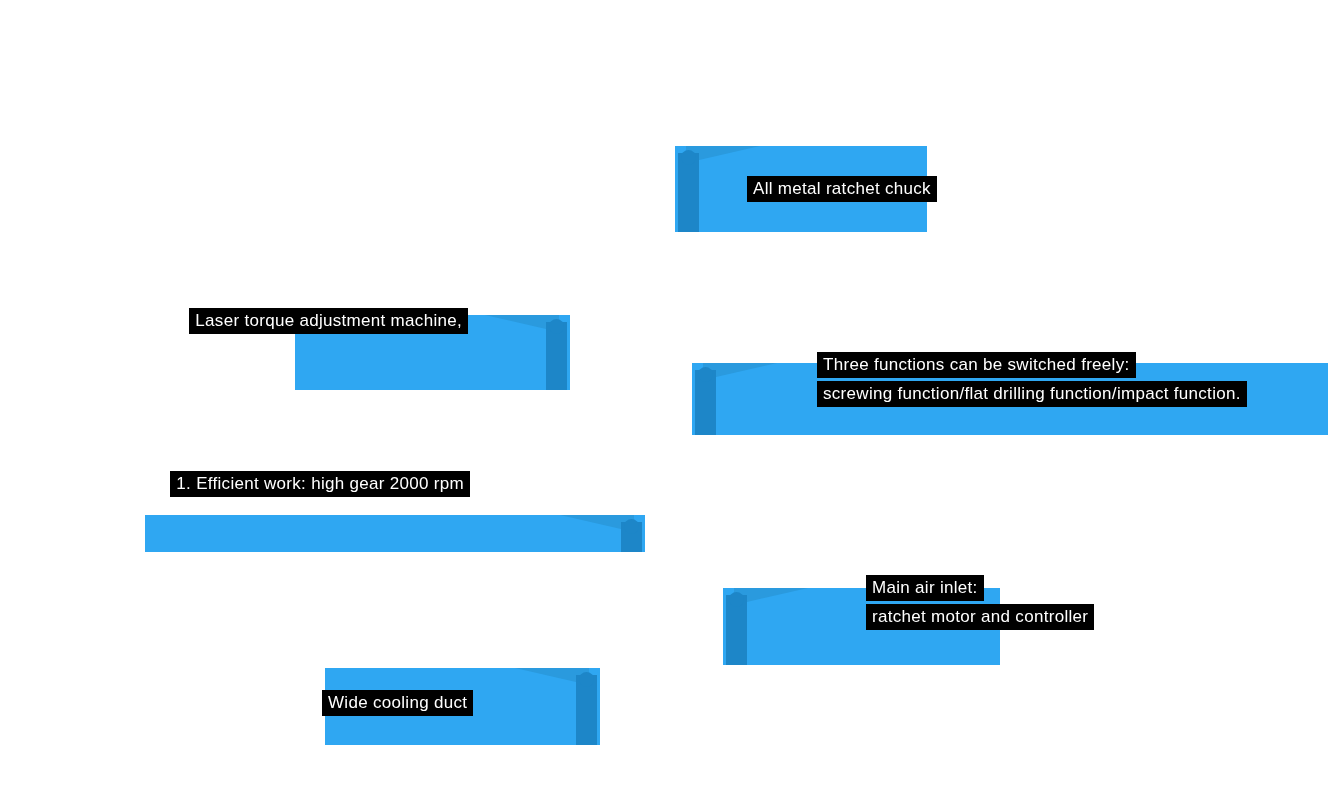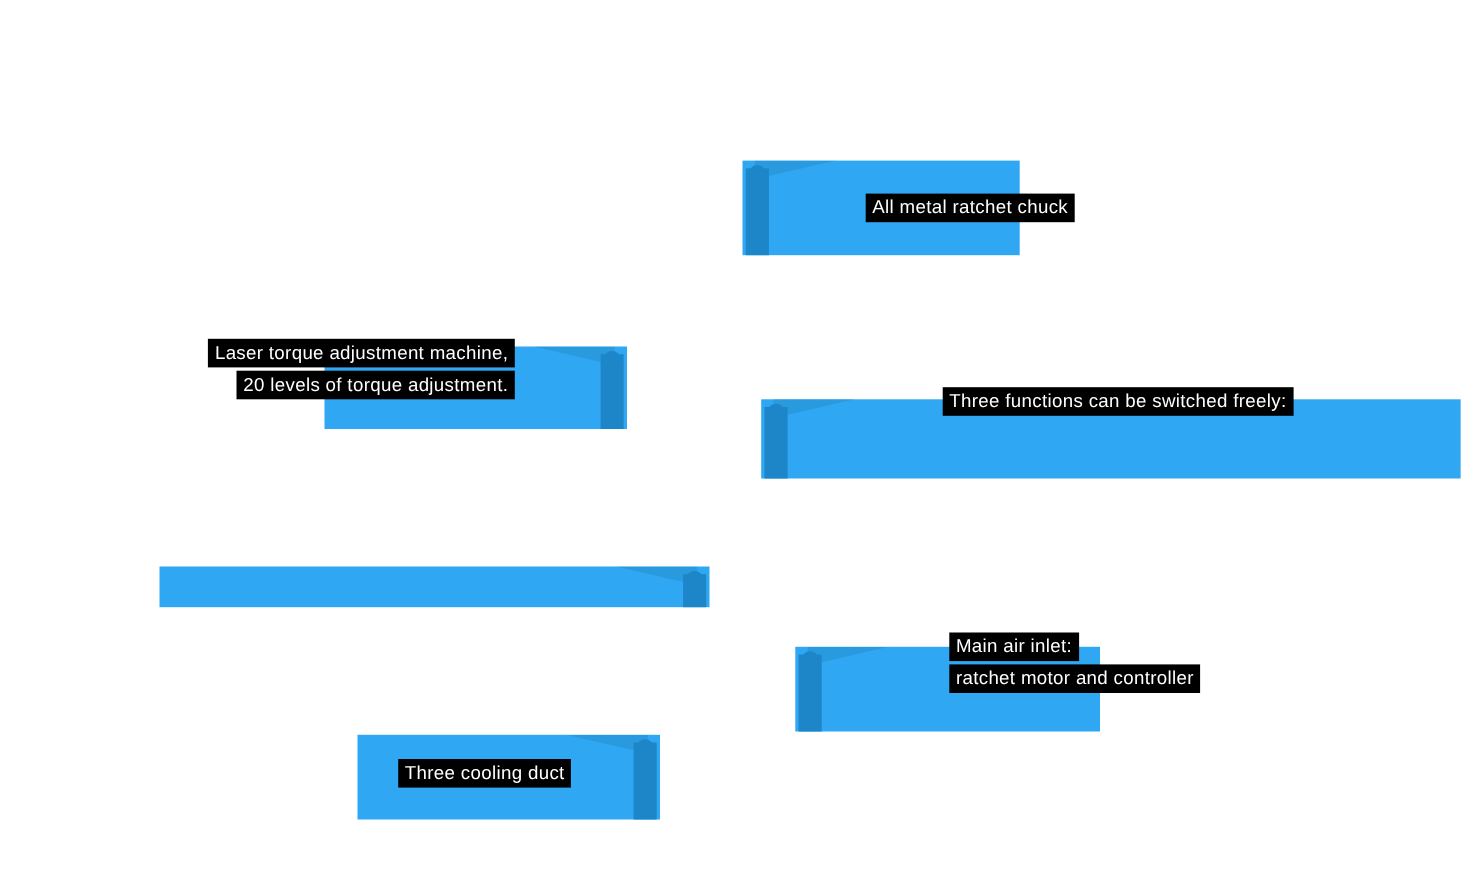--- a/index.html
+++ b/index.html
@@ -57,21 +57,20 @@
   .flag.fl-left  { clip-path: polygon(0 0, 100% 0, 0 100%); }
   .flag.fl-right { clip-path: polygon(0 0, 100% 0, 100% 100%); }
 
   .label {
     position: absolute;
     z-index: 5;
     display: flex;
     flex-direction: column;
     align-items: flex-start;
     gap: 3px;
-    margin-left: 40px;
   }
   .label.align-right { align-items: flex-end; }
   .line {
     display: inline-block;
     background: var(--label-bg);
     color: var(--label-fg);
     font-size: 17px;
     line-height: 20px;
     letter-spacing: 0.3px;
     padding: 3px 6px;
@@ -94,56 +93,57 @@
   </div>
 
   <div class="callout" style="left:295px; top:315px; width:275px; height:75px;">
     <div class="box"></div>
     <div class="flag fl-right" style="right:11px;"></div>
     <div class="pin-bar" style="right:3px;"></div>
     <div class="pin-dot" style="right:6px;"></div>
   </div>
   <div class="label align-right" style="right:860px; top:308px;">
     <span class="line">Laser torque adjustment machine,</span>
-    <span class="line">20 levels of torque adjustment.</span>
   </div>
 
   <div class="callout" style="left:692px; top:363px; width:636px; height:72px;">
     <div class="box"></div>
     <div class="flag fl-left" style="left:11px;"></div>
     <div class="pin-bar" style="left:3px;"></div>
     <div class="pin-dot" style="left:6px;"></div>
   </div>
   <div class="label" style="left:817px; top:352px;">
     <span class="line">Three functions can be switched freely:</span>
+    <span class="line">screwing function/flat drilling function/impact function.</span>
   </div>
 
   <div class="callout" style="left:145px; top:515px; width:500px; height:37px;">
     <div class="box"></div>
     <div class="flag fl-right" style="right:11px;"></div>
     <div class="pin-bar" style="right:3px;"></div>
     <div class="pin-dot" style="right:6px;"></div>
   </div>
   <div class="label align-right" style="right:858px; top:471px;">
+    <span class="line">1. Efficient work: high gear 2000 rpm</span>
   </div>
 
   <div class="callout" style="left:723px; top:588px; width:277px; height:77px;">
     <div class="box"></div>
     <div class="flag fl-left" style="left:11px;"></div>
     <div class="pin-bar" style="left:3px;"></div>
     <div class="pin-dot" style="left:6px;"></div>
   </div>
-  <div class="label" style="left:823px; top:575px;">
+  <div class="label" style="left:866px; top:575px;">
     <span class="line">Main air inlet:</span>
     <span class="line">ratchet motor and controller</span>
   </div>
 
   <div class="callout" style="left:325px; top:668px; width:275px; height:77px;">
     <div class="box"></div>
     <div class="flag fl-right" style="right:11px;"></div>
     <div class="pin-bar" style="right:3px;"></div>
     <div class="pin-dot" style="right:6px;"></div>
   </div>
   <div class="label" style="left:322px; top:690px;">
-    <span class="line">Three cooling duct</span>
+    <span class="line">Wide cooling duct</span>
   </div>
 
 </div>
 
 </body></html>

